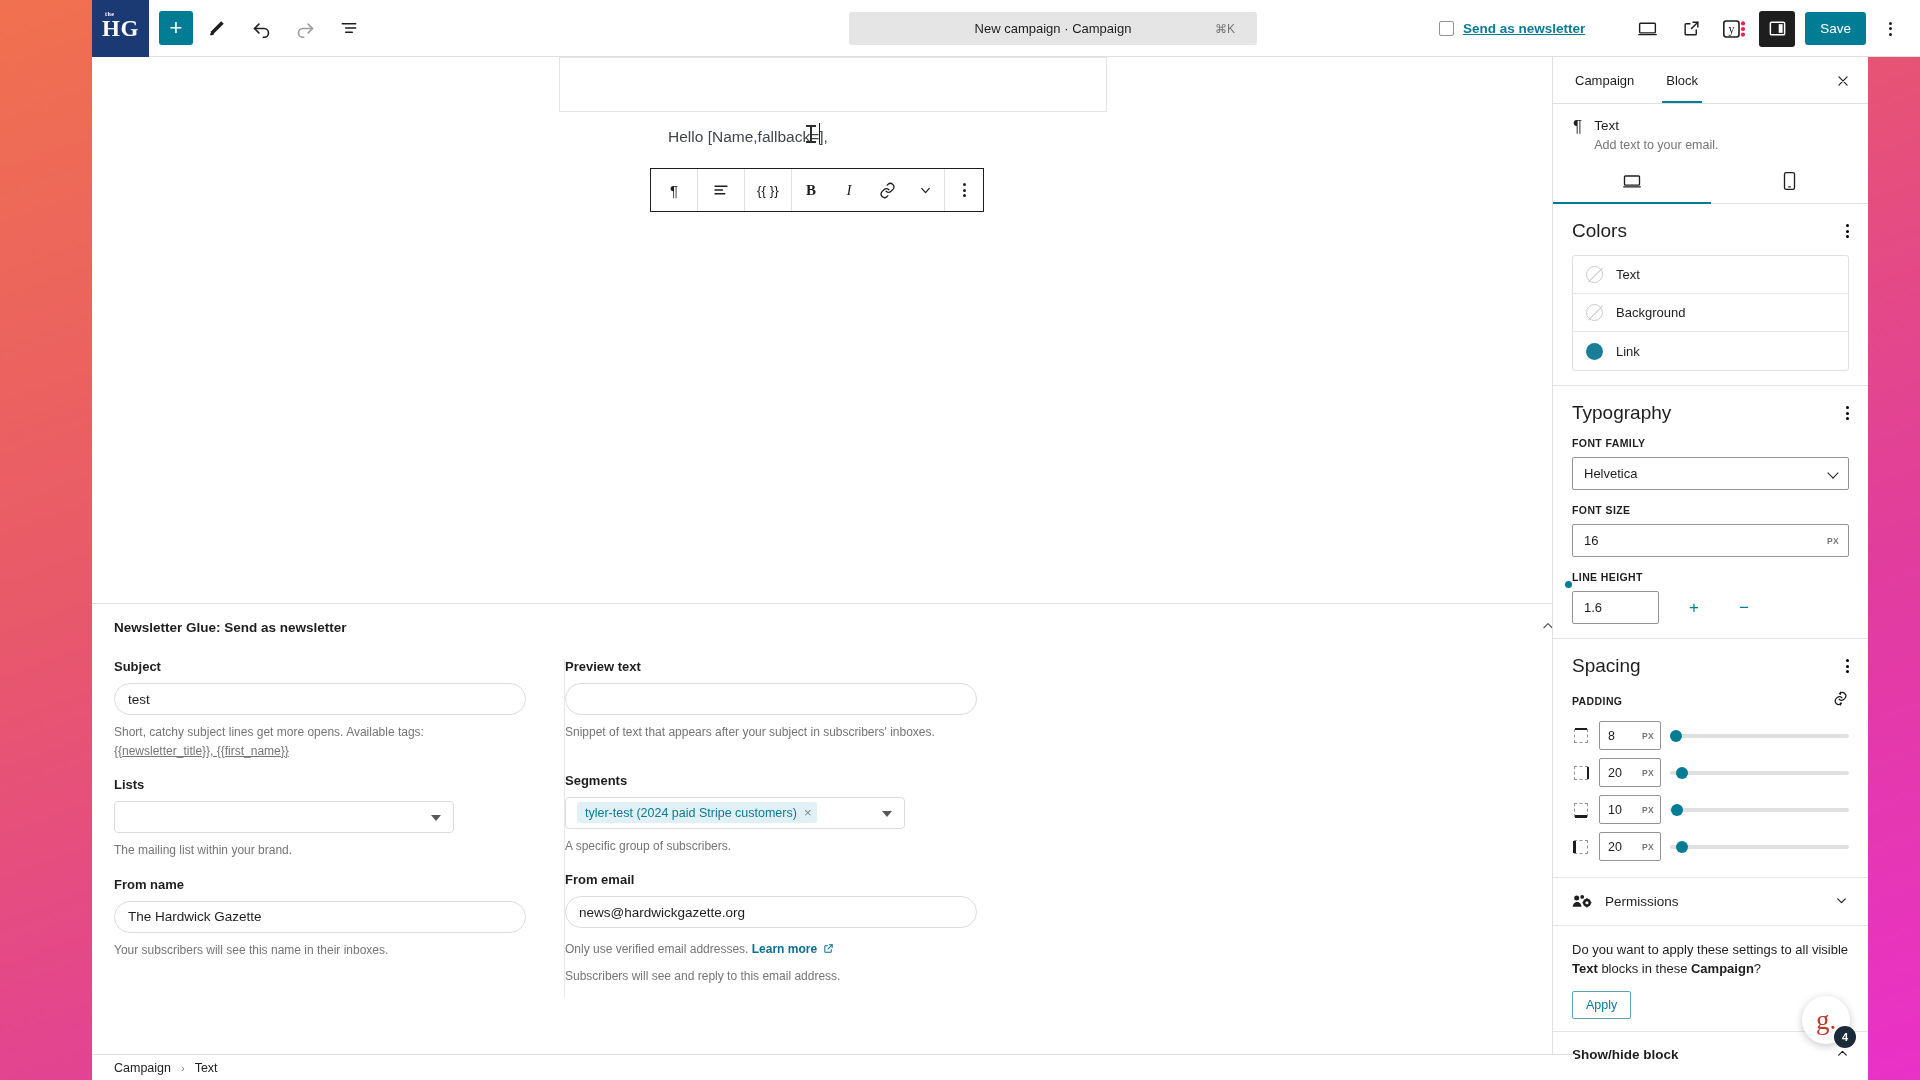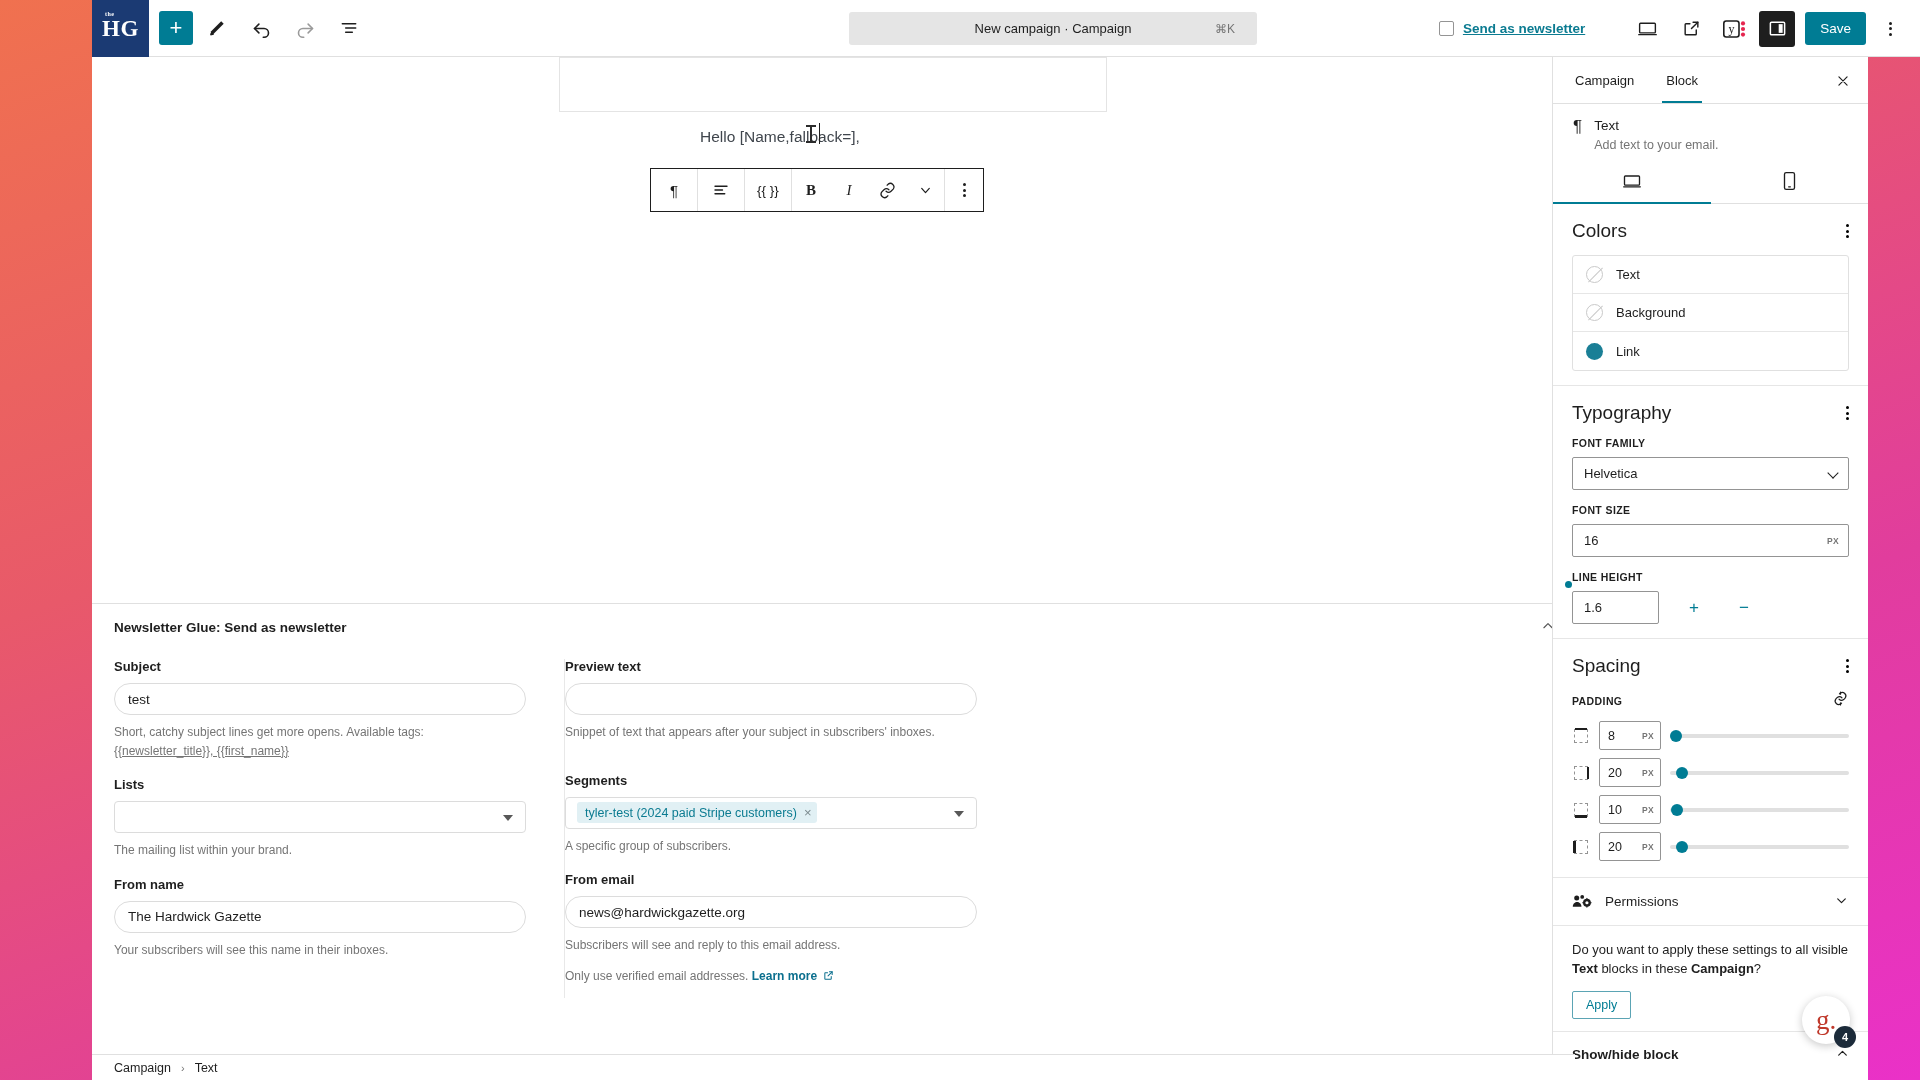--- a/index.html
+++ b/index.html
@@ -71,21 +71,21 @@
   #canvas {
     position: absolute; left: 92px; top: 57px; width: 1483px; height: 546px;
     background: #fff; overflow: hidden;
   }
   #block-sel {
     position: absolute; left: 467px; top: 0px; width: 548px; height: 55px;
     border: 1px solid #e4e4e4; background: #fff;
   }
   #block-text {
     position: absolute; left: 576px; top: 71px; font-size: 15.5px;
-    color: #40464d; white-space: nowrap; font-family: "Liberation Sans", sans-serif; margin-left: 32px;
+    color: #40464d; white-space: nowrap; font-family: "Liberation Sans", sans-serif;
   }
   #caret {
     position: absolute; left: 727px; top: 66px; width: 1px; height: 21px;
     background: #1e1e1e;
   }
   #mouse-ibeam {
     position: absolute; left: 718px; top: 68px; width: 2px; height: 18px;
     background: #2b2b2b;
   }
   #mouse-ibeam:before, #mouse-ibeam:after {
@@ -130,21 +130,21 @@
   .ng-field { margin-bottom: 13px; }
   .ng-label { font-size: 13px; font-weight: bold; color: #1e1e1e; margin-bottom: 9px; }
   .ng-input {
     width: 412px; height: 32px; border: 1px solid #dcdcdc; border-radius: 16px;
     display: flex; align-items: center; padding: 0 13px; font-size: 13.5px;
     color: #1e1e1e; background: #fff;
   }
   .ng-help { font-size: 12px; color: #757575; margin-top: 8px; line-height: 1.55; }
   .ng-help .tag { text-decoration: underline; }
   .ng-select {
-    width: 412px; height: 32px; border: 1px solid #dcdcdc; border-radius: 4px;
+    width: 340px; height: 32px; border: 1px solid #dcdcdc; border-radius: 4px;
     display: flex; align-items: center; padding: 0 11px; background: #fff;
     position: relative; cursor: pointer;
   }
   .caret-dn {
     position: absolute; right: 12px; top: 13px; width: 0; height: 0;
     border-left: 5px solid transparent; border-right: 5px solid transparent;
     border-top: 6px solid #585858;
   }
   .chip {
     background: #e1f0f4; color: #0b7b91; font-size: 12.5px; border-radius: 3px;
@@ -488,29 +488,29 @@
           <span class="caret-dn"></span>
         </div>
         <div class="ng-help">A specific group of subscribers.</div>
       </div>
 
       <div class="ng-field" style="margin-top:17px">
         <div class="ng-label">From email</div>
         <div class="ng-input">
           <span>news@hardwickgazette.org</span>
         </div>
-        <div class="ng-help">Subscribers will see and reply to this email address.</div>
         <div class="ng-help" style="margin-top:12px">
           <span>Only use verified email addresses. </span><span class="ng-link">Learn more</span>
           <svg style="vertical-align:-1px;margin-left:3px" width="11" height="11" viewBox="0 0 24 24" fill="none" stroke="#0b6f8e" stroke-width="2.2" stroke-linecap="round" stroke-linejoin="round">
               <path d="M14 4h6v6"></path>
               <path d="M20 4l-9 9"></path>
               <path d="M18 14v5a1 1 0 0 1-1 1H5a1 1 0 0 1-1-1V7a1 1 0 0 1 1-1h5"></path>
             </svg>
         </div>
+        <div class="ng-help">Subscribers will see and reply to this email address.</div>
       </div>
     </div>
   </div>
 </div>
 
 <div id="sidebar">
   <div id="sb-tabs">
     <div class="sb-tab">
       <span>Campaign</span>
     </div>

